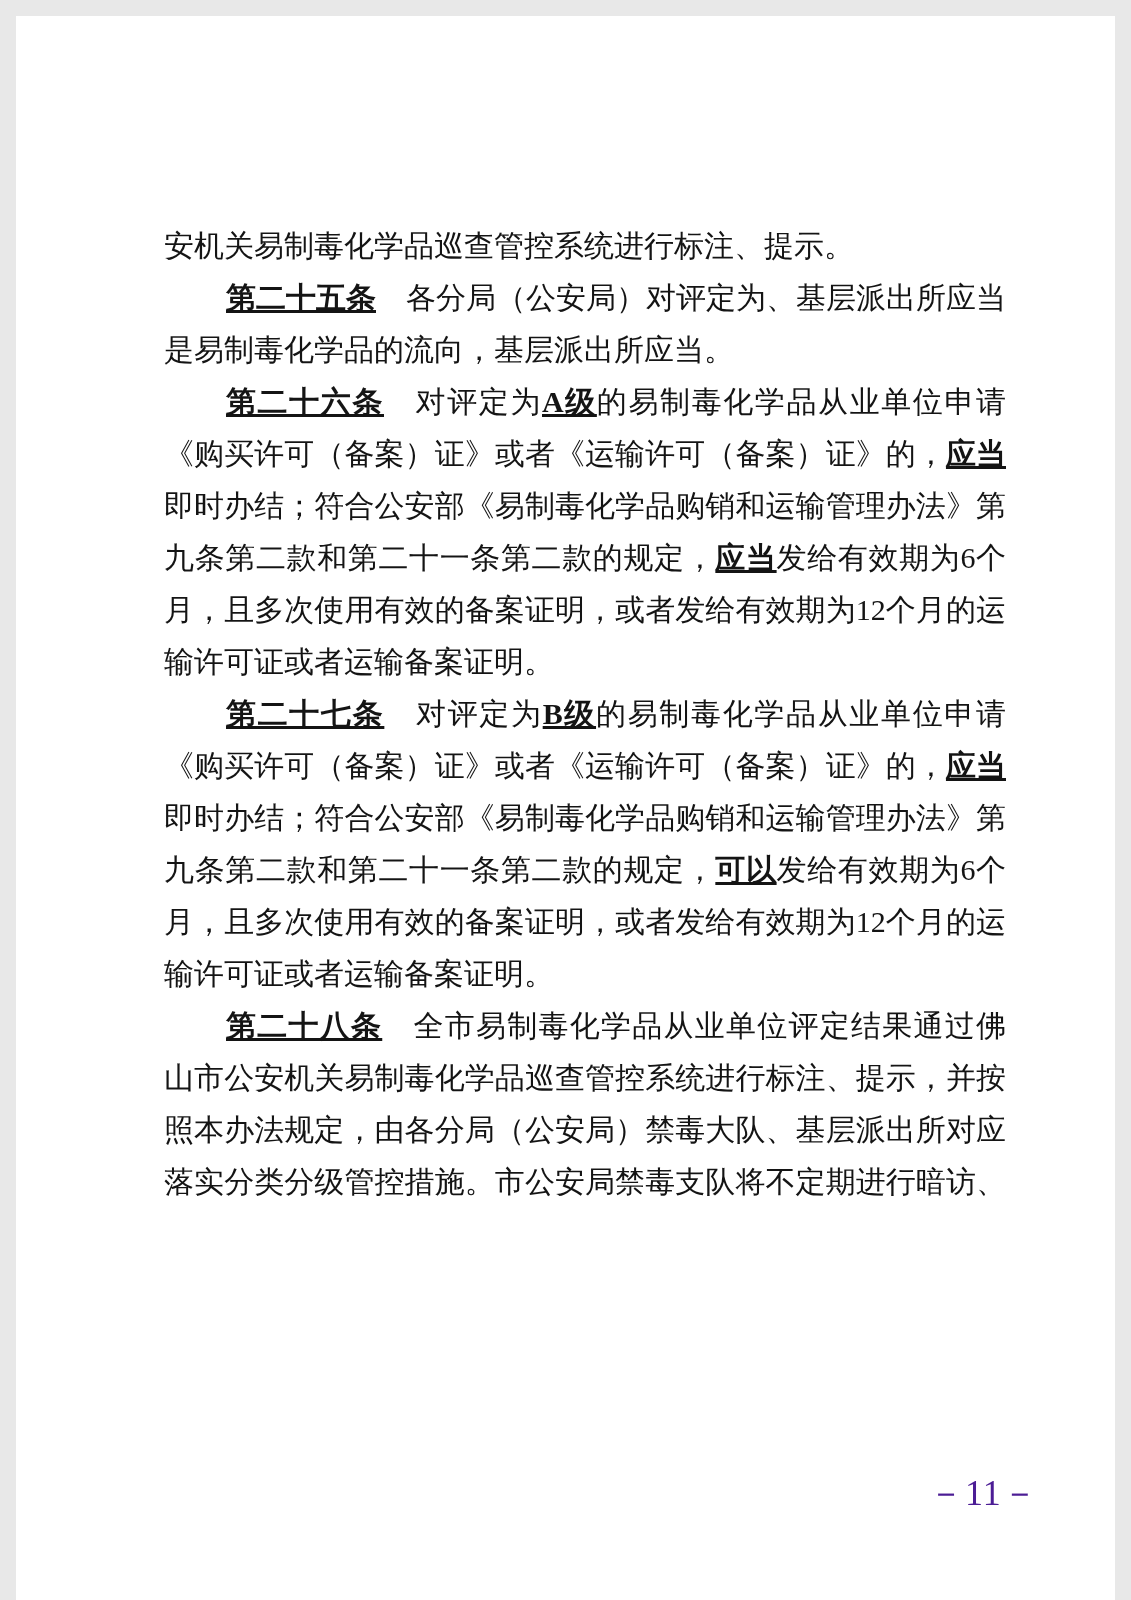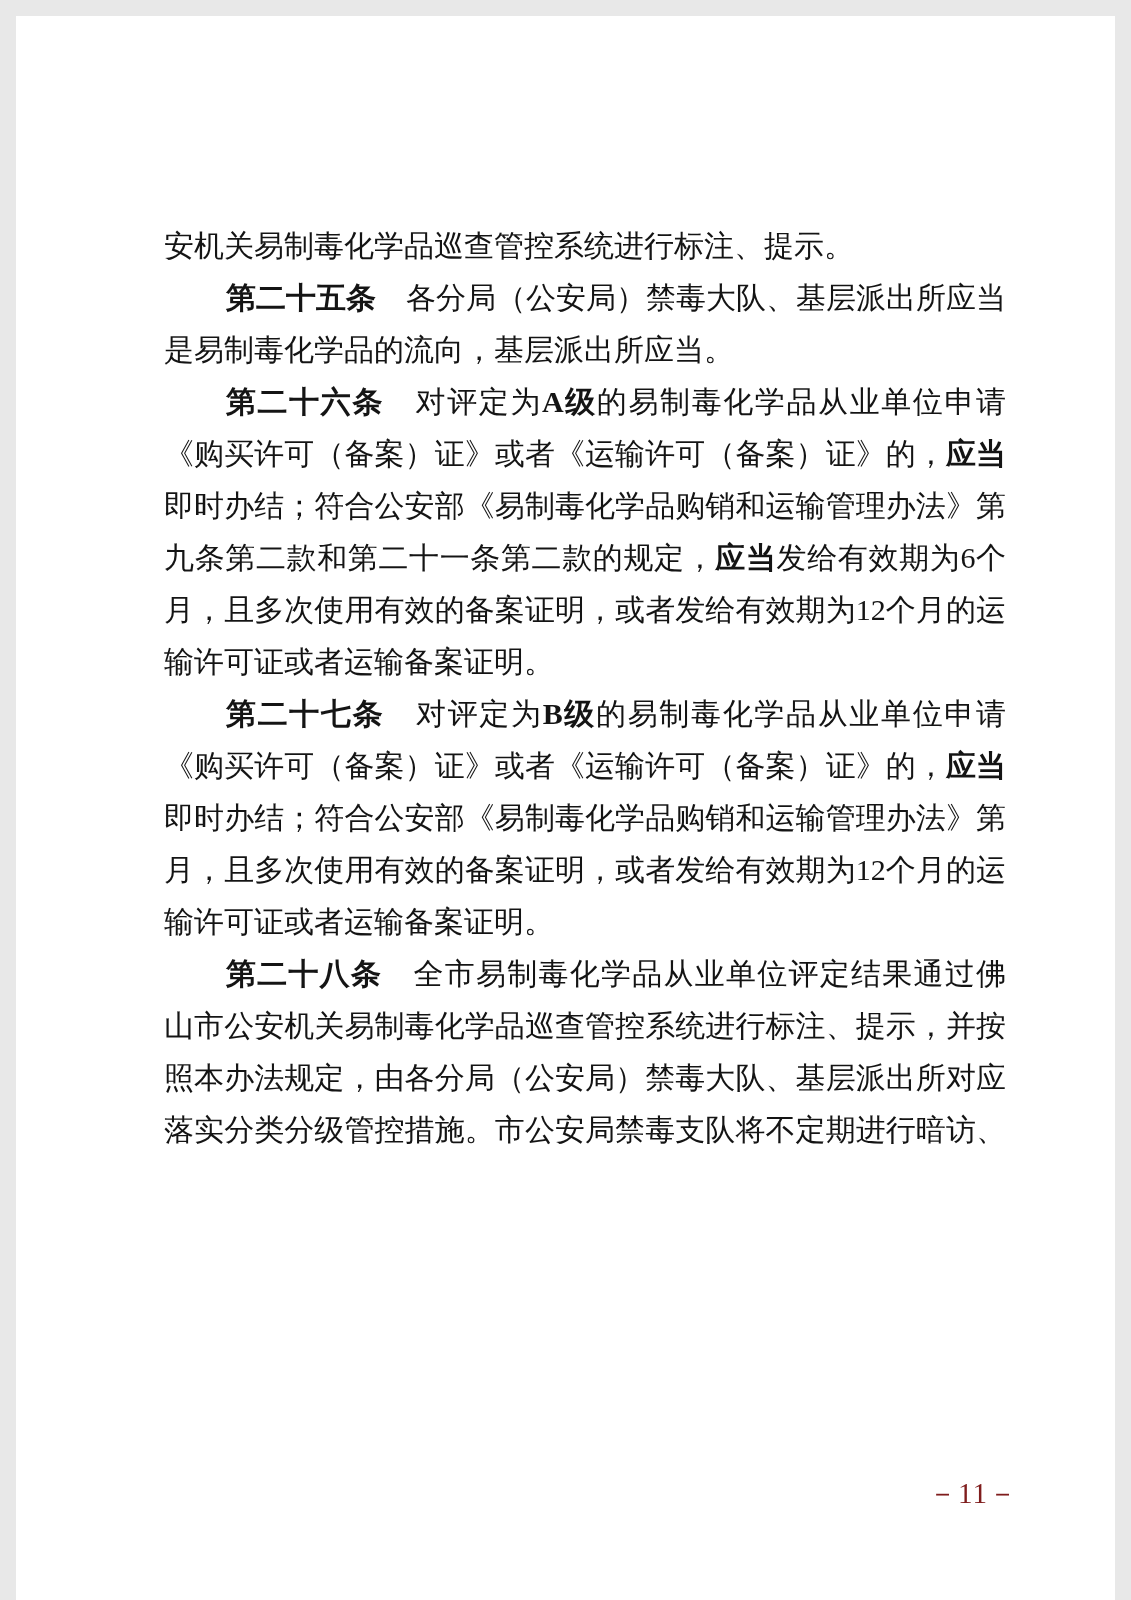--- a/index.html
+++ b/index.html
@@ -33,48 +33,49 @@
     overflow: hidden;
   }
   .line.noj {
     text-align: left;
     text-align-last: left;
   }
   .line.indent {
     text-indent: 62px;
   }
   .seg { font-weight: normal; }
-  .seg-b { font-weight: bold; }
+  .seg-b { font-weight: bold; text-decoration: underline; }
   .page-number {
     position: absolute;
     left: 912px;
     top: 1455px;
-    font-size: 29px;
+    font-size: 36px;
     line-height: 44px;
     letter-spacing: 1px;
-    color: #7f1d1d;
+    color: #4c1d95;
   }
 </style>
 </head>
 <body>
 
 <div class="page">
   <div class="text-block" id="text-block">
       <div class="line noj"><span class="seg">安机关易制毒化学品巡查管控系统进行标注、提示。</span></div>
-      <div class="line indent"><span class="seg seg-b">第二十五条</span><span class="seg">　各分局（公安局）禁毒大队、基层派出所应当</span></div>
+      <div class="line indent"><span class="seg seg-b">第二十五条</span><span class="seg">　各分局（公安局）对评定为、基层派出所应当</span></div>
       <div class="line noj"><span class="seg">是易制毒化学品的流向，基层派出所应当。</span></div>
       <div class="line indent"><span class="seg seg-b">第二十六条</span><span class="seg">　对评定为</span><span class="seg seg-b">A级</span><span class="seg">的易制毒化学品从业单位申请</span></div>
       <div class="line"><span class="seg">《购买许可（备案）证》或者《运输许可（备案）证》的，</span><span class="seg seg-b">应当</span></div>
       <div class="line"><span class="seg">即时办结；符合公安部《易制毒化学品购销和运输管理办法》第</span></div>
       <div class="line"><span class="seg">九条第二款和第二十一条第二款的规定，</span><span class="seg seg-b">应当</span><span class="seg">发给有效期为6个</span></div>
       <div class="line"><span class="seg">月，且多次使用有效的备案证明，或者发给有效期为12个月的运</span></div>
       <div class="line noj"><span class="seg">输许可证或者运输备案证明。</span></div>
       <div class="line indent"><span class="seg seg-b">第二十七条</span><span class="seg">　对评定为</span><span class="seg seg-b">B级</span><span class="seg">的易制毒化学品从业单位申请</span></div>
       <div class="line"><span class="seg">《购买许可（备案）证》或者《运输许可（备案）证》的，</span><span class="seg seg-b">应当</span></div>
       <div class="line"><span class="seg">即时办结；符合公安部《易制毒化学品购销和运输管理办法》第</span></div>
+      <div class="line"><span class="seg">九条第二款和第二十一条第二款的规定，</span><span class="seg seg-b">可以</span><span class="seg">发给有效期为6个</span></div>
       <div class="line"><span class="seg">月，且多次使用有效的备案证明，或者发给有效期为12个月的运</span></div>
       <div class="line noj"><span class="seg">输许可证或者运输备案证明。</span></div>
       <div class="line indent"><span class="seg seg-b">第二十八条</span><span class="seg">　全市易制毒化学品从业单位评定结果通过佛</span></div>
       <div class="line"><span class="seg">山市公安机关易制毒化学品巡查管控系统进行标注、提示，并按</span></div>
       <div class="line"><span class="seg">照本办法规定，由各分局（公安局）禁毒大队、基层派出所对应</span></div>
       <div class="line"><span class="seg">落实分类分级管控措施。市公安局禁毒支队将不定期进行暗访、</span></div>
     </div>
   <div class="page-number">－11－</div>
 </div>
 

